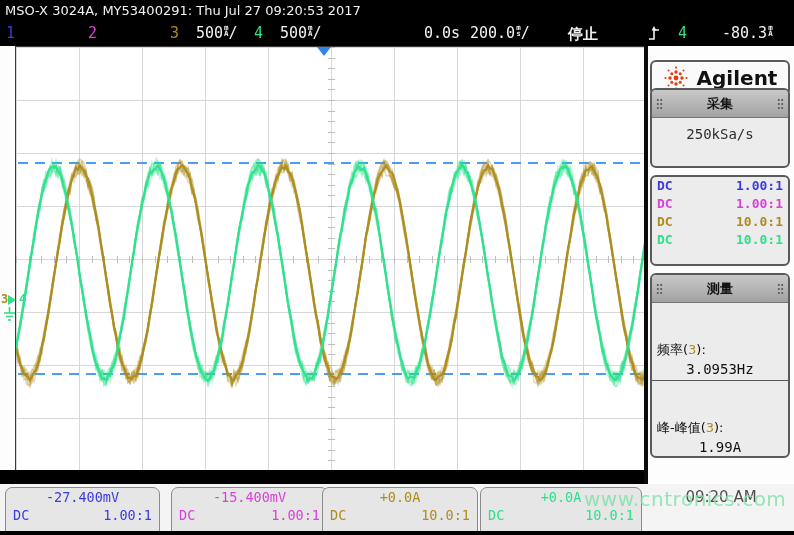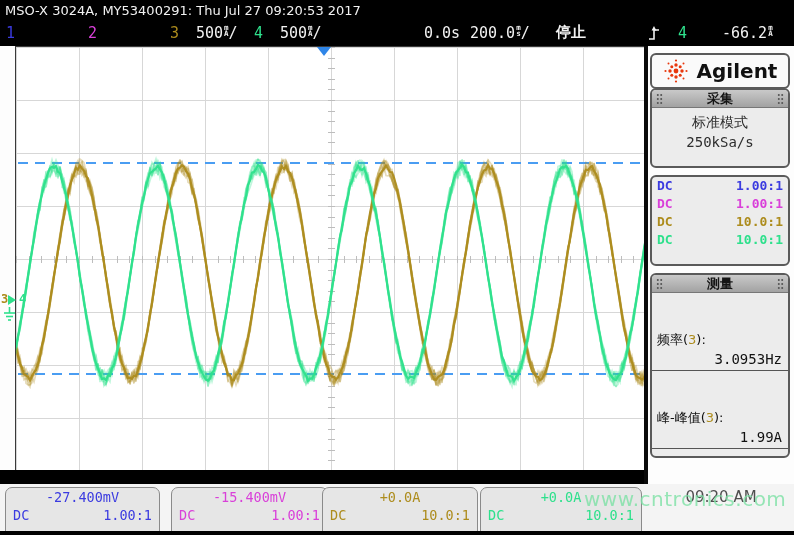--- a/index.html
+++ b/index.html
@@ -27,31 +27,31 @@
   .wave-svg{position:absolute;left:0;top:0;}
   .trig-time{position:absolute;left:301px;top:0;width:0;height:0;
              border-left:7px solid transparent;border-right:7px solid transparent;border-top:9px solid #2f86e8;}
   
   .mk{position:absolute;font:700 12px "DejaVu Sans Mono",monospace;line-height:12px;}
   .mk-arrow{position:absolute;width:0;height:0;border-top:5px solid transparent;border-bottom:5px solid transparent;border-left:8px solid #2ee08c;}
   .gap-strip{position:absolute;left:644px;top:0;width:4px;height:438px;background:#0a0a0a;}
   .plot-bottom-band{position:absolute;left:0;top:424px;width:644px;height:14px;background:#000;}
   
   .side-box{position:absolute;left:650px;width:140px;border:2px solid #5a5a5a;border-radius:6px;background:#ececec;overflow:hidden;box-sizing:border-box;}
-  .brand-box{top:7px;height:36px;background:#fafafa;display:flex;align-items:center;justify-content:center;gap:8px;}
+  .brand-box{top:14px;height:36px;background:#fafafa;display:flex;align-items:center;justify-content:center;gap:8px;}
   .brand-name{font:700 20px "DejaVu Sans",sans-serif;color:#111;letter-spacing:0;}
-  .sec-head{height:18px;background:linear-gradient(#c9c9c9,#a2a2a2);border-bottom:1px solid #777;
+  .sec-head{height:28px;background:linear-gradient(#c9c9c9,#a2a2a2);border-bottom:1px solid #777;
             display:flex;align-items:center;justify-content:space-between;padding:0 4px;box-sizing:border-box;}
   .sec-title{font:700 13px "DejaVu Sans",sans-serif;color:#151515;}
   .grip{width:7px;height:11px;background-image:radial-gradient(#5d5d5d 1px,transparent 1.1px);background-size:3.5px 4px;}
   .acq-body{padding:6px 0 0;text-align:center;color:#2e2e2e;font:14px "DejaVu Sans",sans-serif;}
   .acq-body .rate{font-family:"DejaVu Sans Mono",monospace;margin-top:2px;}
   .ch-row{display:flex;justify-content:space-between;padding:1px 5px;font:700 13px "DejaVu Sans Mono",monospace;line-height:16px;}
   .meas-label{font:13px "DejaVu Sans",sans-serif;color:#111;padding:3px 5px 0;margin-top:35px;}
-  .meas-val{font:14px "DejaVu Sans Mono",monospace;color:#111;text-align:right;padding:2px 6px 3px;border-bottom:1px solid #555;}
+  .meas-val{font:14px "DejaVu Sans Mono",monospace;color:#111;text-align:center;padding:2px 6px 3px;border-bottom:1px solid #555;}
   
   .bottom-bar{position:absolute;left:0;top:484px;width:794px;height:47px;background:#f4f4f4;}
   .b-panel{position:absolute;top:3px;height:54px;background:#e6e6e6;border:1.5px solid #8a8a8a;border-radius:7px;
            box-sizing:border-box;font:13.5px "DejaVu Sans Mono",monospace;}
   .b-val{text-align:center;line-height:19px;}
   .b-row{display:flex;justify-content:space-between;padding:0 7px;line-height:17px;}
   .clock{position:absolute;left:648px;top:3px;width:146px;text-align:center;color:#4f4f4f;font:15px "DejaVu Sans",sans-serif;}
   .clock div{line-height:20px;}
   .bottom-strip{position:absolute;left:0;top:531px;width:794px;height:4px;background:#000;}
   .watermark{position:absolute;left:584px;top:487px;font:20px "DejaVu Sans",sans-serif;color:rgba(125,225,165,0.8);letter-spacing:0.5px;z-index:50;}
@@ -73,30 +73,30 @@
       <span>500</span><span class="su"><span>m</span><span>A</span></span><span>/</span>
     </span>
     <span class="it" style="left: 254px; color: rgb(46, 224, 140);">4</span>
     <span class="it" style="left:280px">
       <span>500</span><span class="su"><span>m</span><span>A</span></span><span>/</span>
     </span>
     <span class="it" style="left:424px">0.0s</span>
     <span class="it" style="left:470px">
       <span>200.0</span><span class="su"><span>m</span><span>s</span></span><span>/</span>
     </span>
-    <span class="it" style="left:556px;font-family:Liberation Mono, monospace;font-weight:700">停止</span>
+    <span class="it" style="left:568px;font-family:Liberation Sans, sans-serif;font-weight:700">停止</span>
     <span class="it" style="left:648px">
       <svg width="13" height="17" viewBox="0 0 13 17" style="vertical-align:middle">
         <path d="M1 14 H6 V5 H11" stroke="#f2f2f2" stroke-width="1.6" fill="none"></path>
         <path d="M6 1 L3.6 5.5 L8.4 5.5 Z" fill="#f2f2f2"></path>
       </svg>
     </span>
     <span class="it" style="left: 678px; color: rgb(46, 224, 140);">4</span>
     <span class="it" style="left:722px">
-      <span>-66.2</span><span class="su"><span>m</span><span>A</span></span>
+      <span>-80.3</span><span class="su"><span>m</span><span>A</span></span>
     </span>
   </div>
 
   <div class="main">
 
     <div class="plot">
       <div class="hticks"></div>
       <div class="vticks"></div>
       <svg id="wave-svg" class="wave-svg" width="630" height="424">
           <line x1="2" x2="628" y1="116" y2="116" stroke="#4a9df2" stroke-width="2" stroke-dasharray="10 7"></line>
@@ -161,21 +161,20 @@
       <span class="brand-name">Agilent</span>
     </div>
 
     <div class="side-box" style="top:42px;height:80px">
       <div class="sec-head">
         <span class="grip"></span>
         <span class="sec-title">采集</span>
         <span class="grip"></span>
       </div>
       <div class="acq-body">
-        <div>标准模式</div>
         <div class="rate">250kSa/s</div>
       </div>
     </div>
 
     <div class="side-box" style="top:129px;height:91px">
       <div class="ch-row">
         <span style="color: rgb(59, 59, 224);">DC</span>
         <span style="color: rgb(59, 59, 224);">1.00:1</span>
       </div>
       <div class="ch-row">

